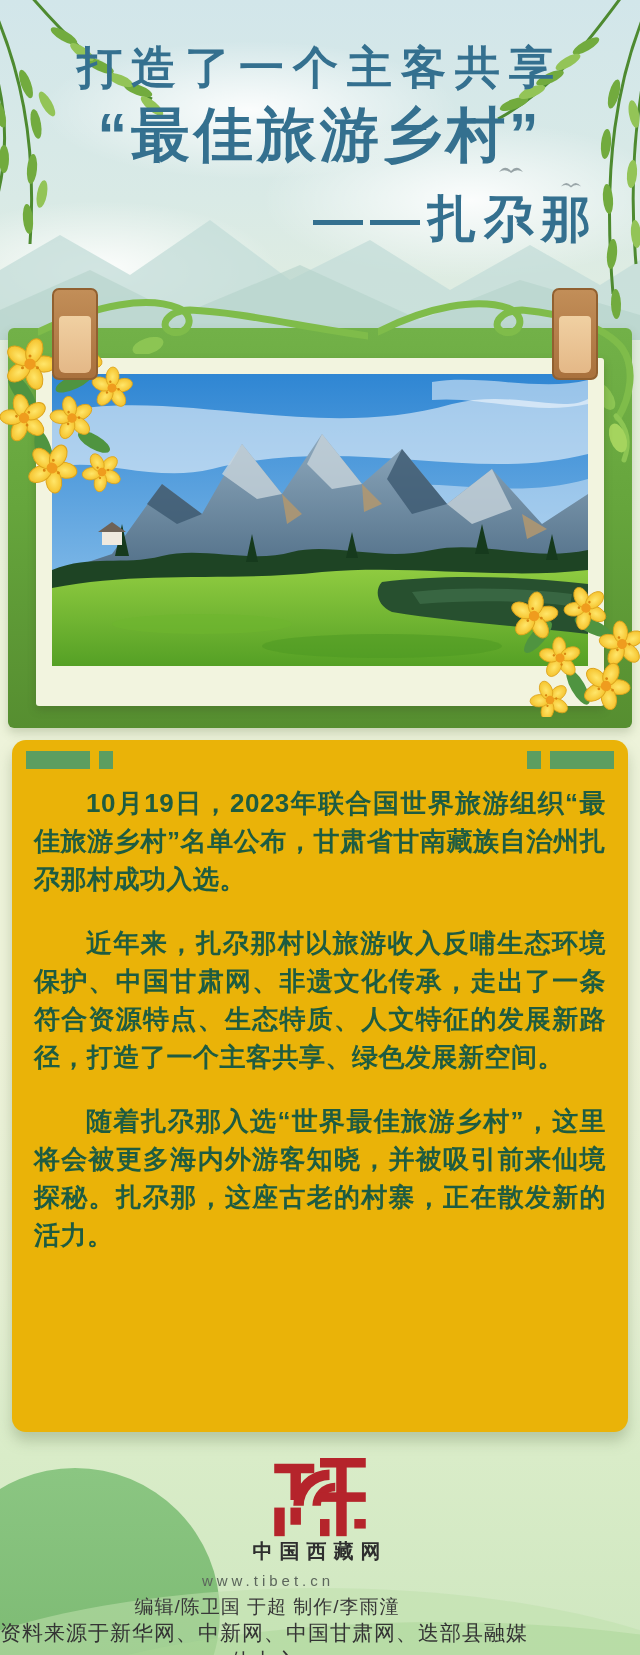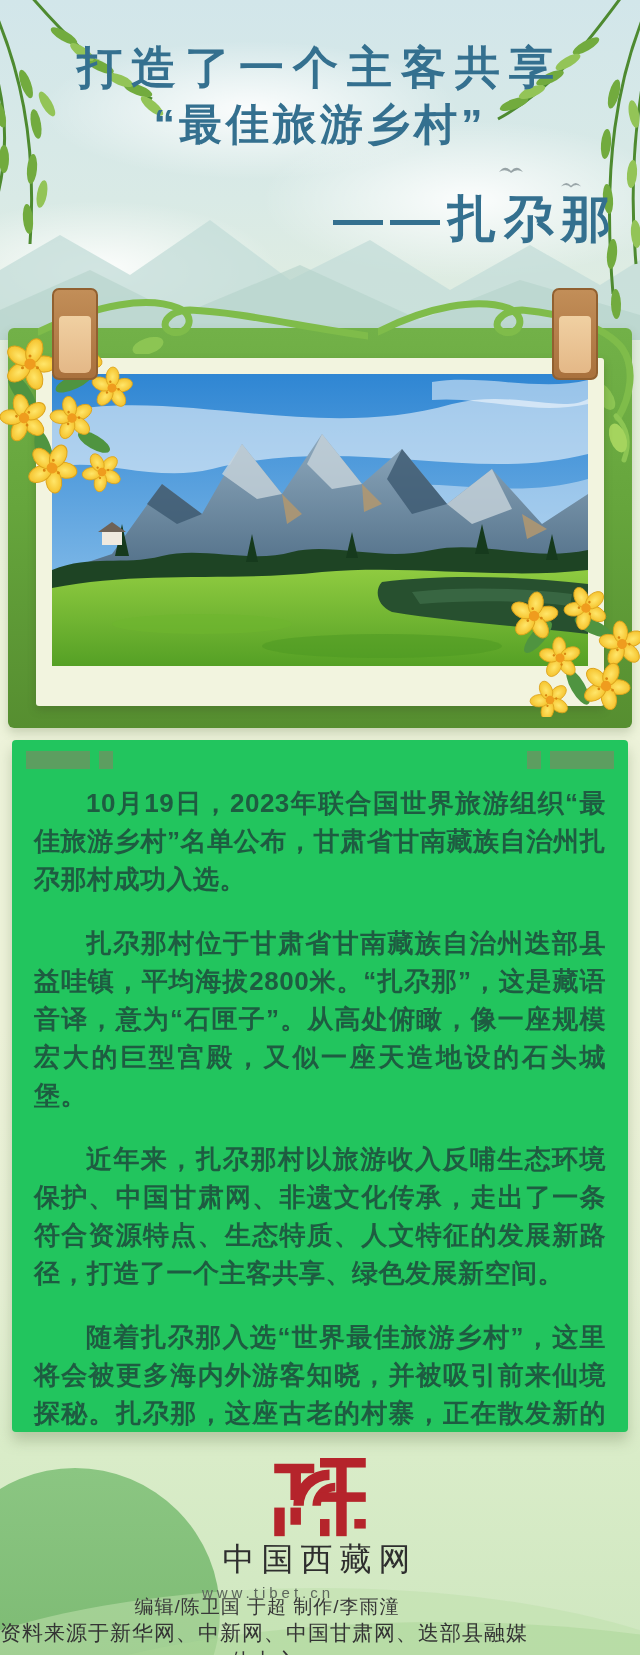--- a/index.html
+++ b/index.html
@@ -6,49 +6,49 @@
   body{
     width:640px;height:1655px;position:relative;overflow:hidden;
     font-family:"Liberation Sans","DejaVu Sans",sans-serif;
     background:linear-gradient(180deg,#d2e6ea 0%,#d9eae6 12%,#e5efdd 24%,#edf3da 38%,#eef3da 62%,#e6f0d4 78%,#d9ecc8 88%,#cfe7c0 100%);
   }
   .abs{position:absolute;}
   
   .cloud{position:absolute;border-radius:50%;background:radial-gradient(ellipse at center,rgba(255,255,255,.9),rgba(255,255,255,0) 70%);}
   .title{position:absolute;left:0;width:640px;color:#34708f;font-weight:bold;text-align:center;white-space:nowrap;}
   .t1{top:38px;font-size:45px;letter-spacing:9px;}
-  .t2{top:96px;font-size:43px;letter-spacing:4px;}
-  .t3{top:186px;font-size:50px;letter-spacing:7px;text-align:right;padding-right:22px;box-sizing:border-box;}
+  .t2{top:96px;font-size:59px;letter-spacing:4px;}
+  .t3{top:186px;font-size:50px;letter-spacing:7px;text-align:right;padding-right:42px;box-sizing:border-box;}
   
   .board{position:absolute;left:8px;top:328px;width:624px;height:400px;border-radius:6px;
     background:linear-gradient(180deg,#72b148 0%,#66a53c 45%,#568e30 100%);
     box-shadow:0 5px 10px rgba(90,110,70,.25);}
   .frame{position:absolute;left:28px;top:30px;width:568px;height:348px;background:#f2f4df;border-radius:3px;
     box-shadow:0 4px 8px rgba(60,80,40,.3);}
   .photo{position:absolute;left:16px;top:16px;width:536px;height:292px;overflow:hidden;background:#5a93c8;}
   .clip{position:absolute;width:46px;height:92px;z-index:6;}
   .clip .c-outer{position:absolute;inset:0;background:linear-gradient(180deg,#c28e58,#a9713d);border:2px solid #916030;border-radius:7px;box-sizing:border-box;}
   .clip .c-inner{position:absolute;left:7px;right:7px;top:28px;bottom:7px;background:linear-gradient(180deg,#f0d0a2,#e4b887);border-radius:4px 4px 6px 6px;}
   
-  .card{position:absolute;left:12px;top:740px;width:616px;height:692px;background:#22c55e;border-radius:4px;
+  .card{position:absolute;left:12px;top:740px;width:616px;height:692px;background:#eab308;border-radius:14px;
     box-shadow:0 9px 14px rgba(110,130,90,.35);overflow:hidden;}
   .bar-row{position:absolute;top:11px;left:14px;right:14px;display:flex;justify-content:space-between;}
   .bar-group{display:flex;gap:9px;align-items:center;}
   .bar-long{width:64px;height:18px;background:#5c9e60;}
   .bar-sq{width:14px;height:18px;background:#5c9e60;}
   .article{position:absolute;top:44px;left:22px;right:22px;}
   .article p{margin:0 0 26px 0;color:#1e5c41;font-size:26px;line-height:38px;font-weight:bold;
     text-align:justify;text-indent:2em;letter-spacing:.5px;}
   
   .hill{position:absolute;left:-70px;top:1468px;width:290px;height:290px;border-radius:50%;
     background:linear-gradient(180deg,#8bc682,#76b56c);}
   .wave1{position:absolute;left:-140px;top:1588px;width:920px;height:300px;border-radius:50%;background:#bfe0ad;opacity:.55;}
   .wave2{position:absolute;left:-60px;top:1622px;width:1000px;height:300px;border-radius:50%;background:#a9d595;opacity:.5;}
-  .site-name{position:absolute;top:1538px;left:0;width:640px;text-align:center;font-size:32px;color:#2e2e2e;letter-spacing:7px;font-weight:400;}
-  .site-url{position:absolute;top:1572px;left:0;width:536px;text-align:center;font-size:15px;color:#5c665c;letter-spacing:4px;margin-top:12px;}
+  .site-name{position:absolute;top:1538px;left:0;width:640px;text-align:center;font-size:20px;color:#2e2e2e;letter-spacing:7px;font-weight:700;}
+  .site-url{position:absolute;top:1572px;left:0;width:536px;text-align:center;font-size:15px;color:#5c665c;letter-spacing:4px;}
   .credits{position:absolute;top:1594px;left:0;width:534px;text-align:center;font-size:19px;color:#383838;letter-spacing:1px;}
   .sources{position:absolute;top:1619px;left:0;width:528px;text-align:center;font-size:21px;color:#343434;letter-spacing:1px;}
 </style>
 </head>
 <body>
 
 <div class="cloud" style="left:40px;top:40px;width:420px;height:140px;"></div>
 <div class="cloud" style="left:260px;top:120px;width:420px;height:160px;"></div>
 <div class="cloud" style="left:-80px;top:200px;width:360px;height:140px;"></div>
 
@@ -241,21 +241,20 @@
       <div class="bar-long"></div>
       <div class="bar-sq"></div>
     </div>
     <div class="bar-group">
       <div class="bar-sq"></div>
       <div class="bar-long"></div>
     </div>
   </div>
   <div class="article">
     <p>10月19日，2023年联合国世界旅游组织“最佳旅游乡村”名单公布，甘肃省甘南藏族自治州扎尕那村成功入选。</p>
-    <p>扎尕那村位于甘肃省甘南藏族自治州迭部县益哇镇，平均海拔2800米。“扎尕那”，这是藏语音译，意为“石匣子”。从高处俯瞰，像一座规模宏大的巨型宫殿，又似一座天造地设的石头城堡。</p>
     <p>近年来，扎尕那村以旅游收入反哺生态环境保护、中国甘肃网、非遗文化传承，走出了一条符合资源特点、生态特质、人文特征的发展新路径，打造了一个主客共享、绿色发展新空间。</p>
     <p>随着扎尕那入选“世界最佳旅游乡村”，这里将会被更多海内外游客知晓，并被吸引前来仙境探秘。扎尕那，这座古老的村寨，正在散发新的活力。</p>
   </div>
 </div>
 
 <div class="hill"></div>
 <div class="wave1"></div>
 <div class="wave2"></div>
 
 <svg class="abs" style="left:272px;top:1458px;" width="96" height="82" viewBox="0 0 100 86">

